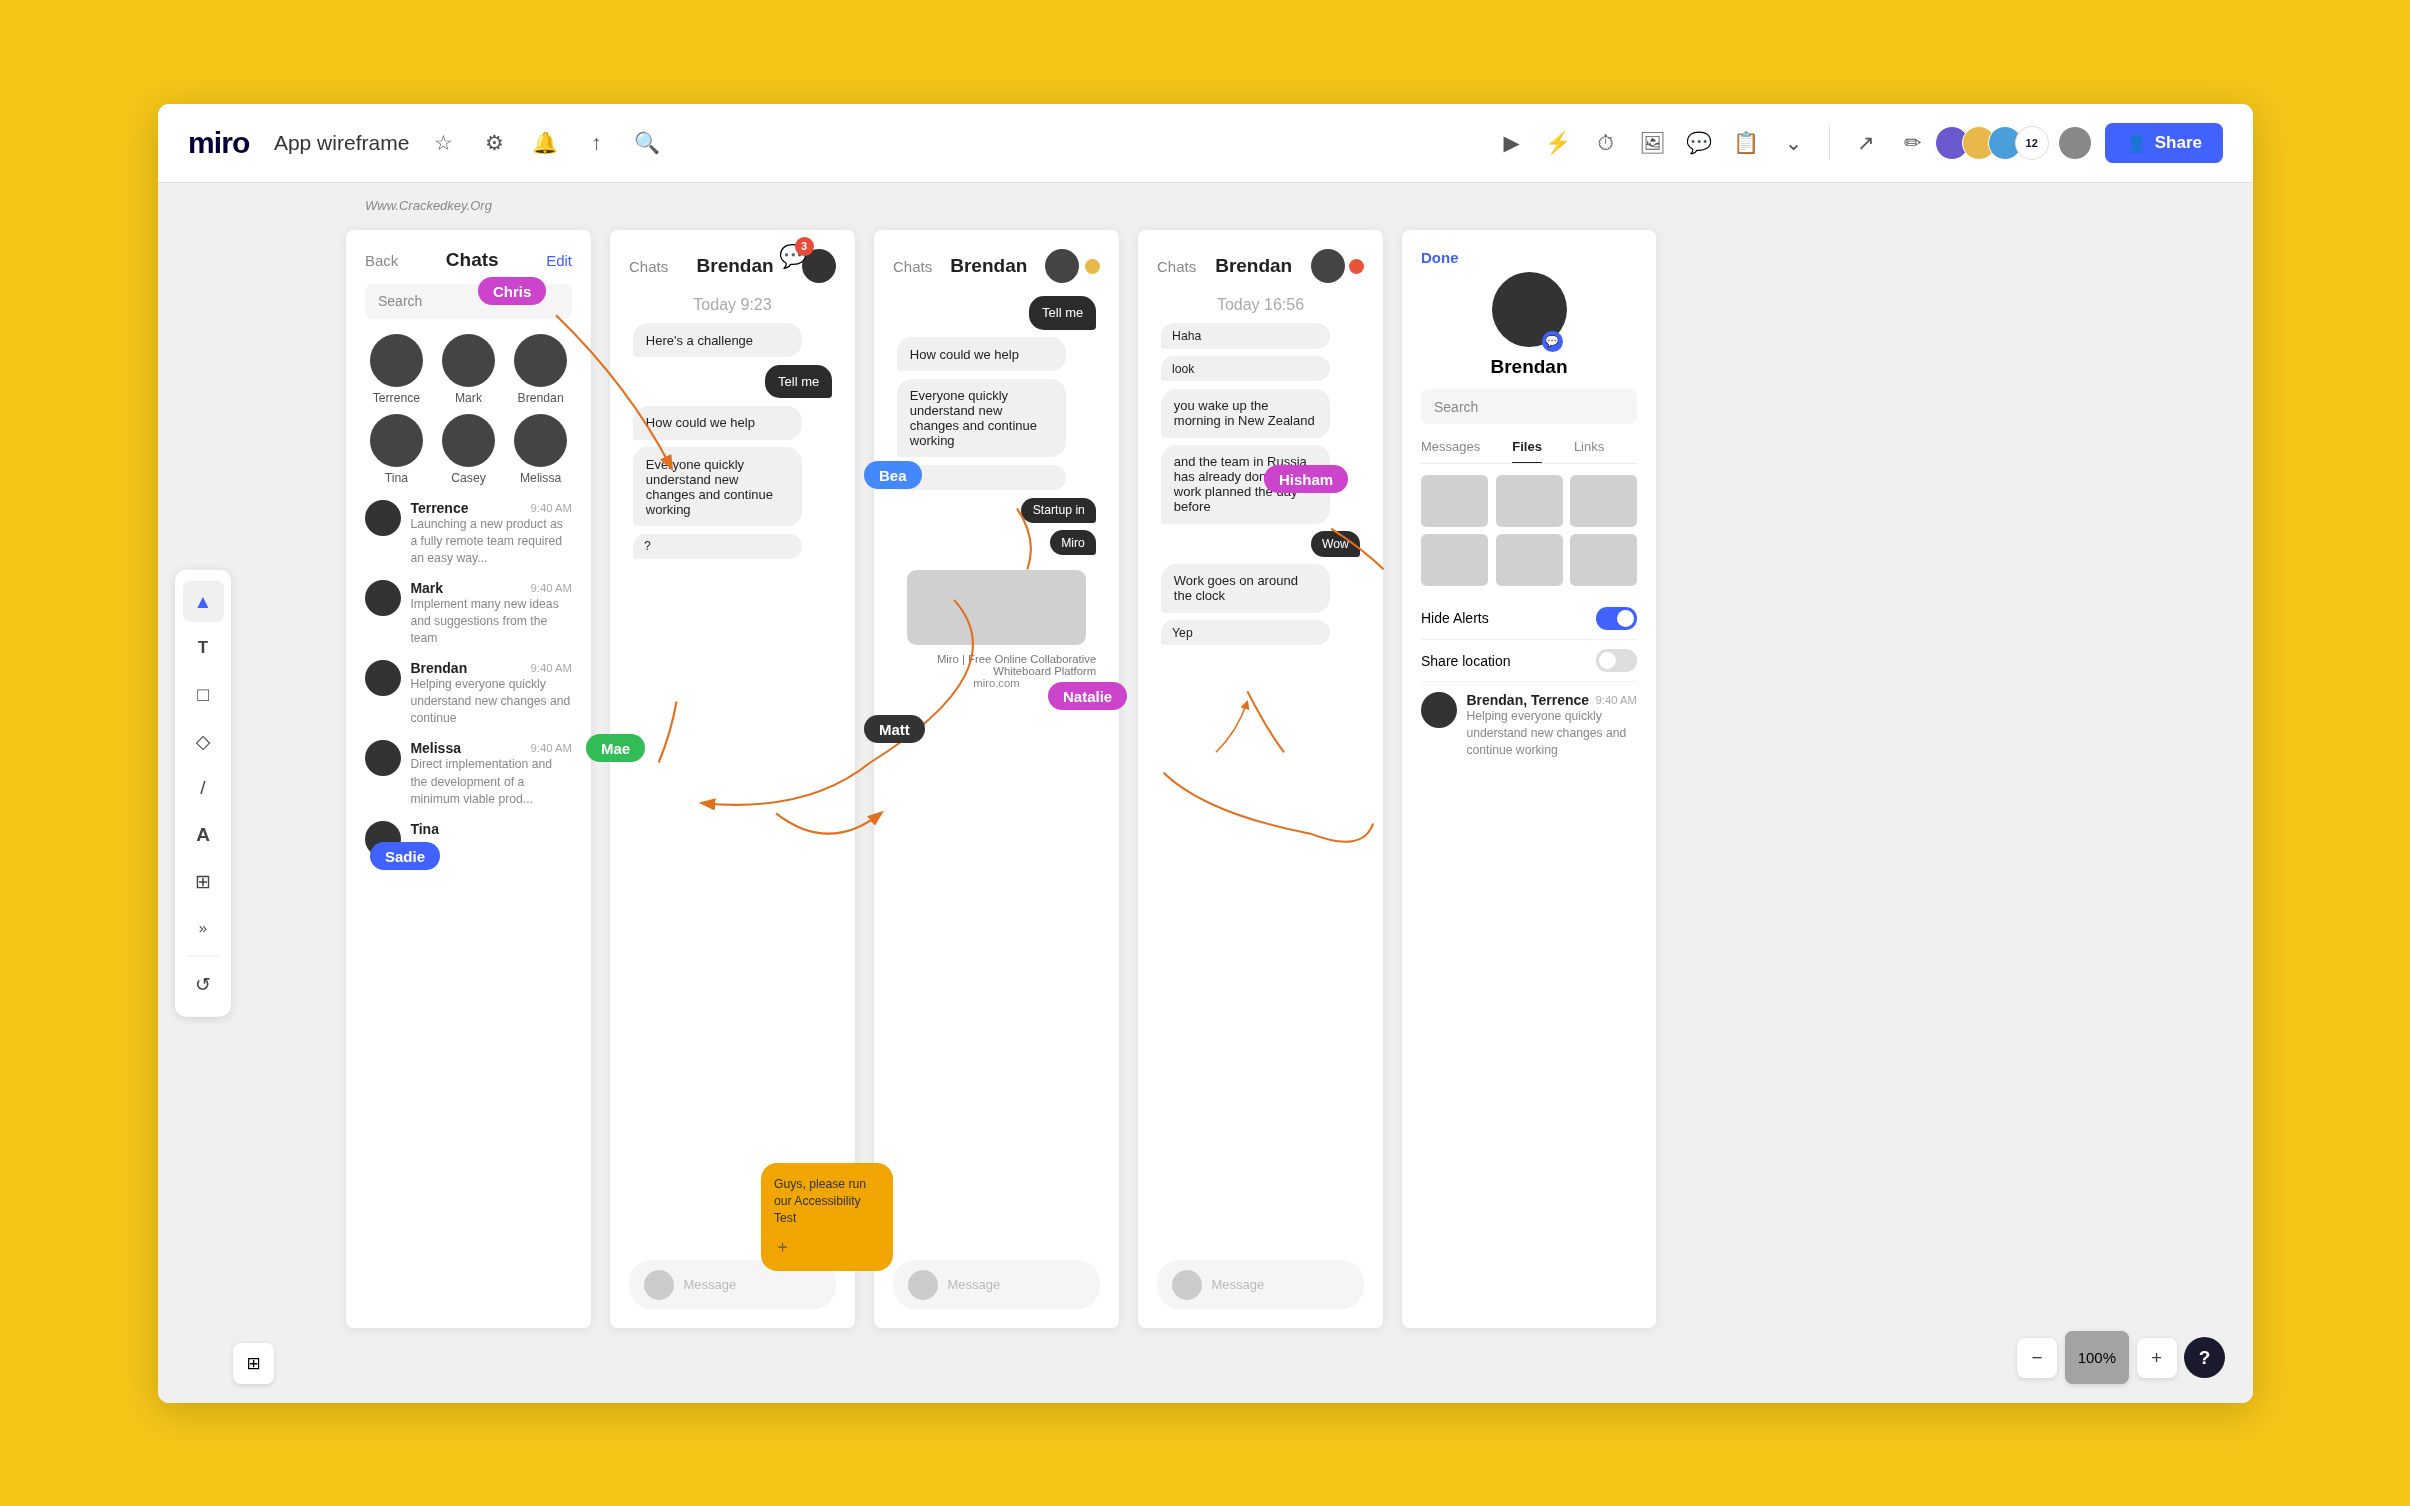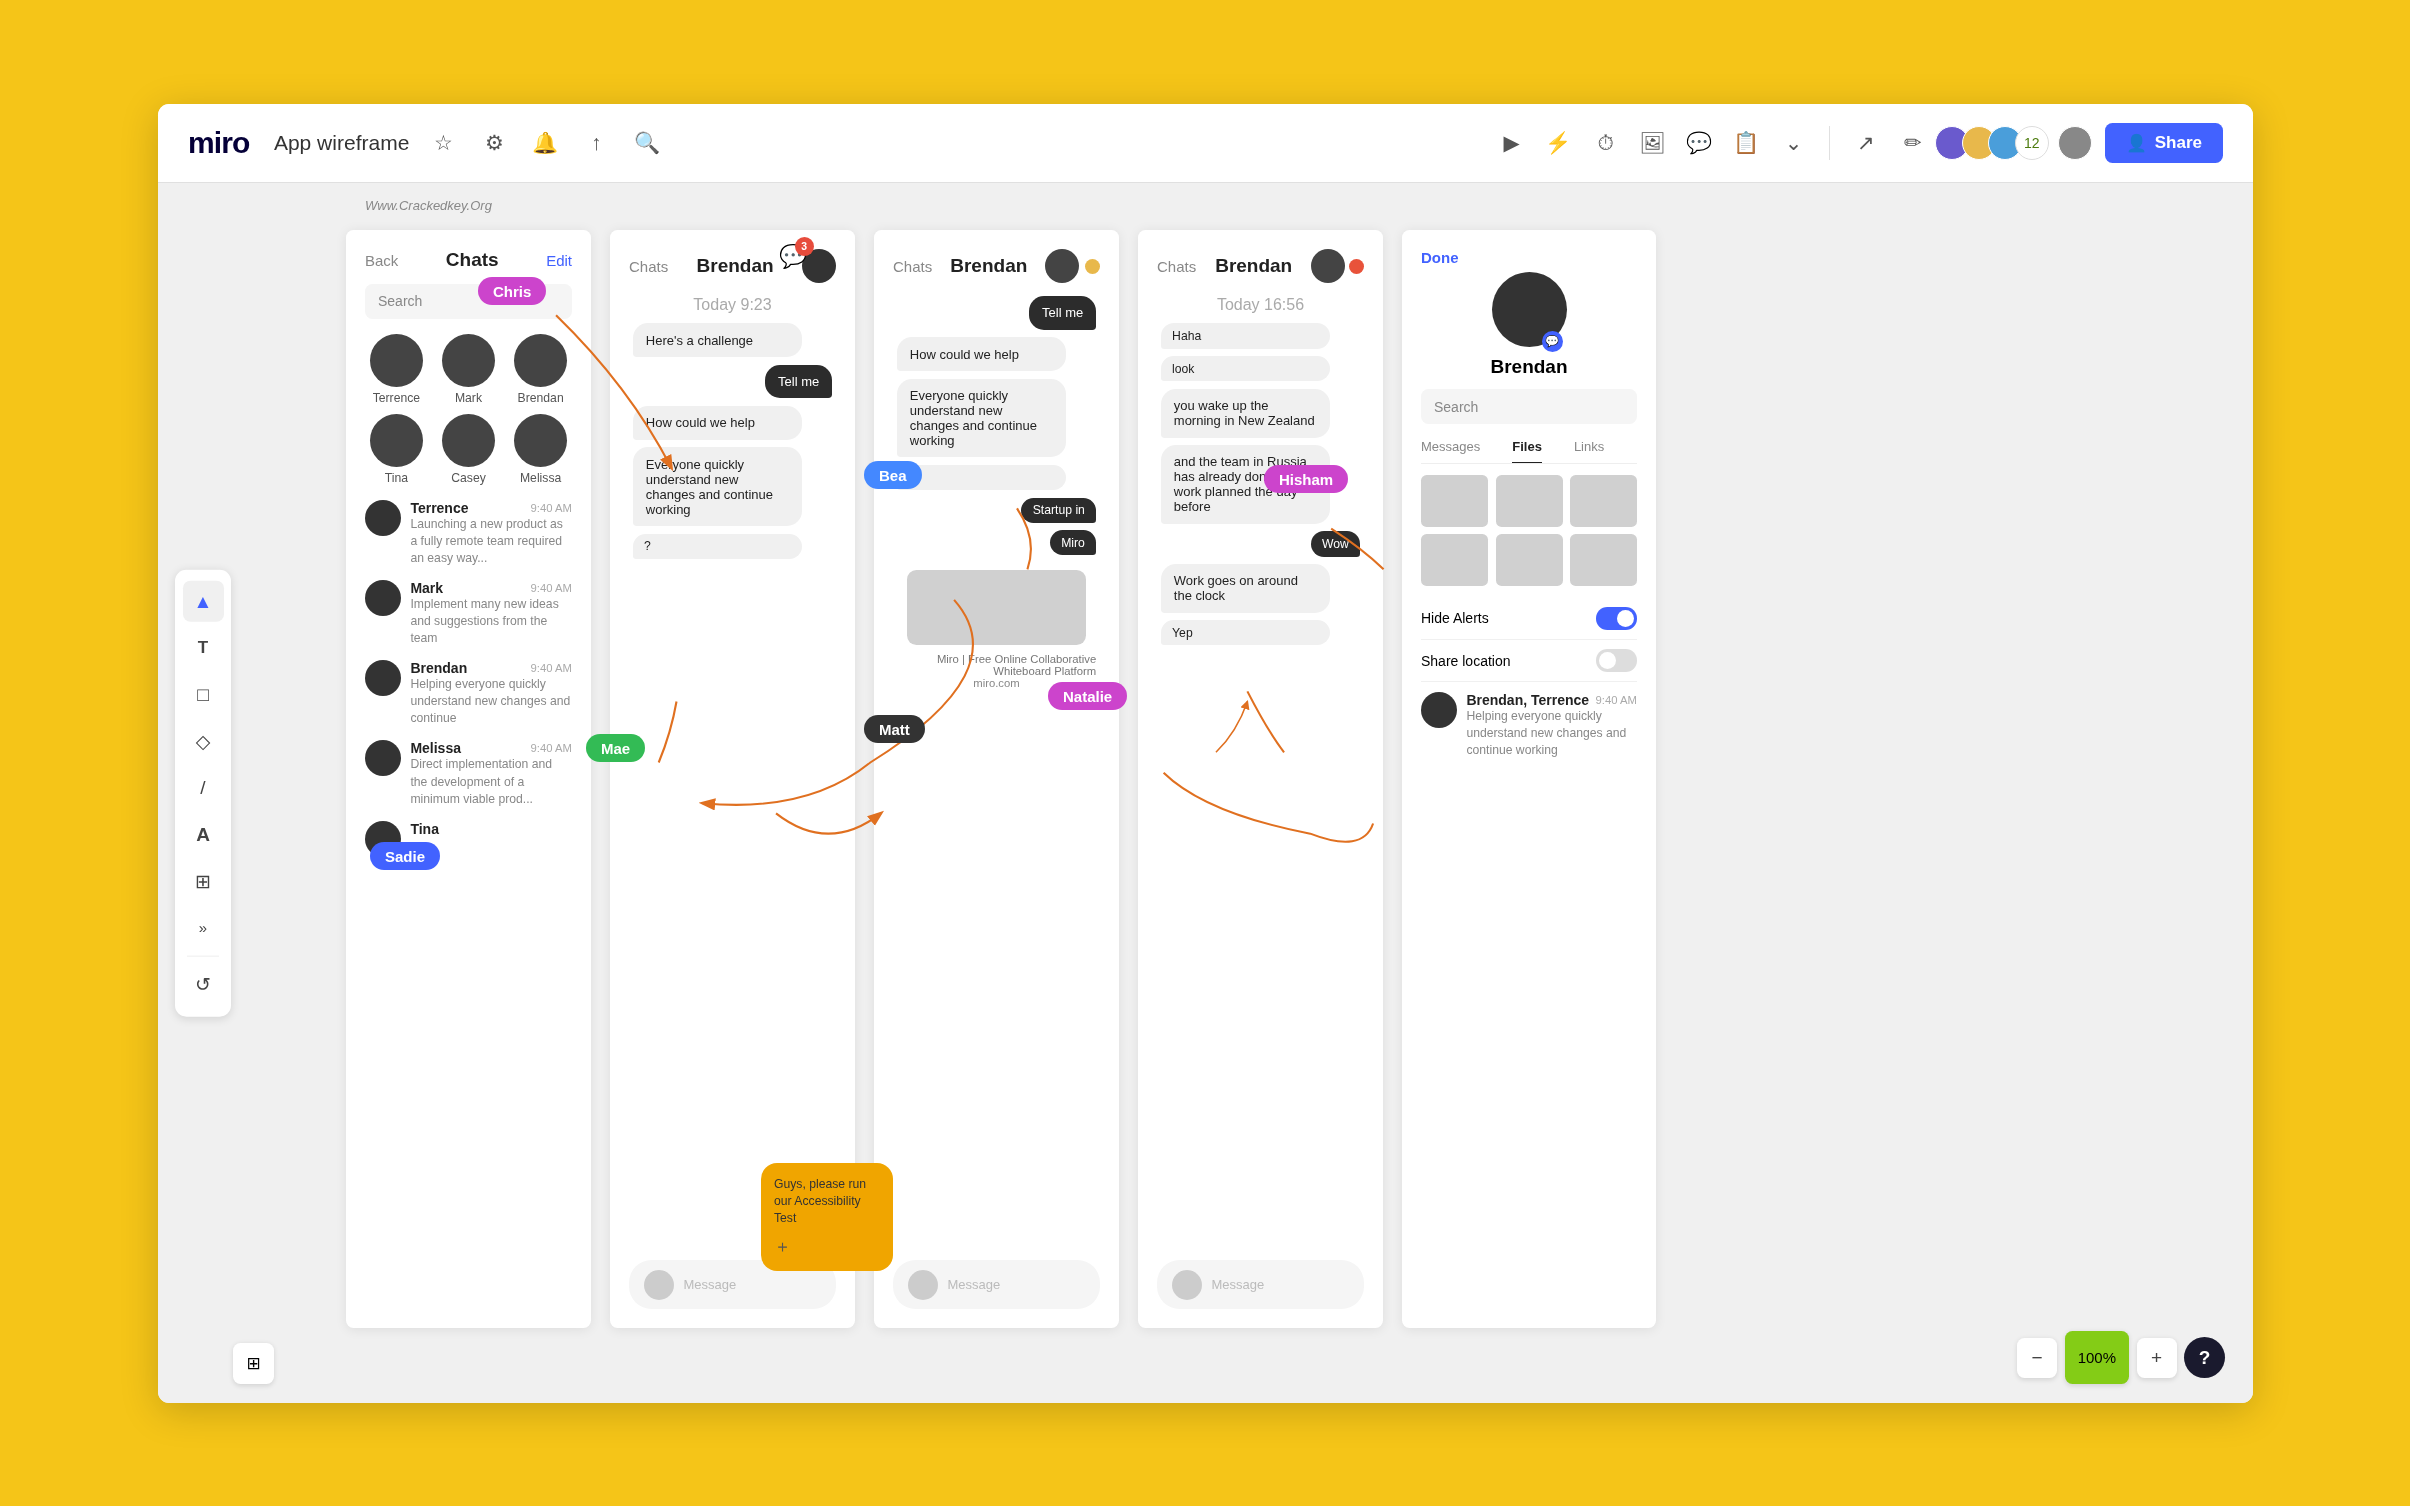--- a/index.html
+++ b/index.html
@@ -84,23 +84,23 @@
       display: flex;
       align-items: center;
       justify-content: center;
       color: white;
       font-size: 11.3px;
       font-weight: bold;
     }
     .avatar-count {
       background: #fff;
       border: 1.9px solid #ddd;
-      color: #4d7c0f;
-      font-size: 14px;
-      font-weight: 400;
+      color: #0f172a;
+      font-size: 11px;
+      font-weight: 700;
     }
     .share-btn {
       background: #4262ff;
       color: #fff;
       border: none;
       border-radius: 7.5px;
       padding: 9.4px 21px;
       font-size: 17px;
       font-weight: 600;
       cursor: pointer;
@@ -166,21 +166,21 @@
       border-radius: 7.5px;
       display: flex;
       align-items: center;
       justify-content: center;
       font-size: 19px;
       cursor: pointer;
       box-shadow: 0 1.9px 5.6px rgba(0,0,0,0.12);
       color: #444;
     }
     .zoom-label {
-      background: #84cc16;
+      background: #a3a3a3;
       padding: 18px 13px;
       border-radius: 7.5px;
       font-size: 15px;
       box-shadow: 0 1.9px 5.6px rgba(0,0,0,0.12);
     }
     .help-btn {
       width: 41px;
       height: 41px;
       background: #1a1a2e;
       border-radius: 50%;

